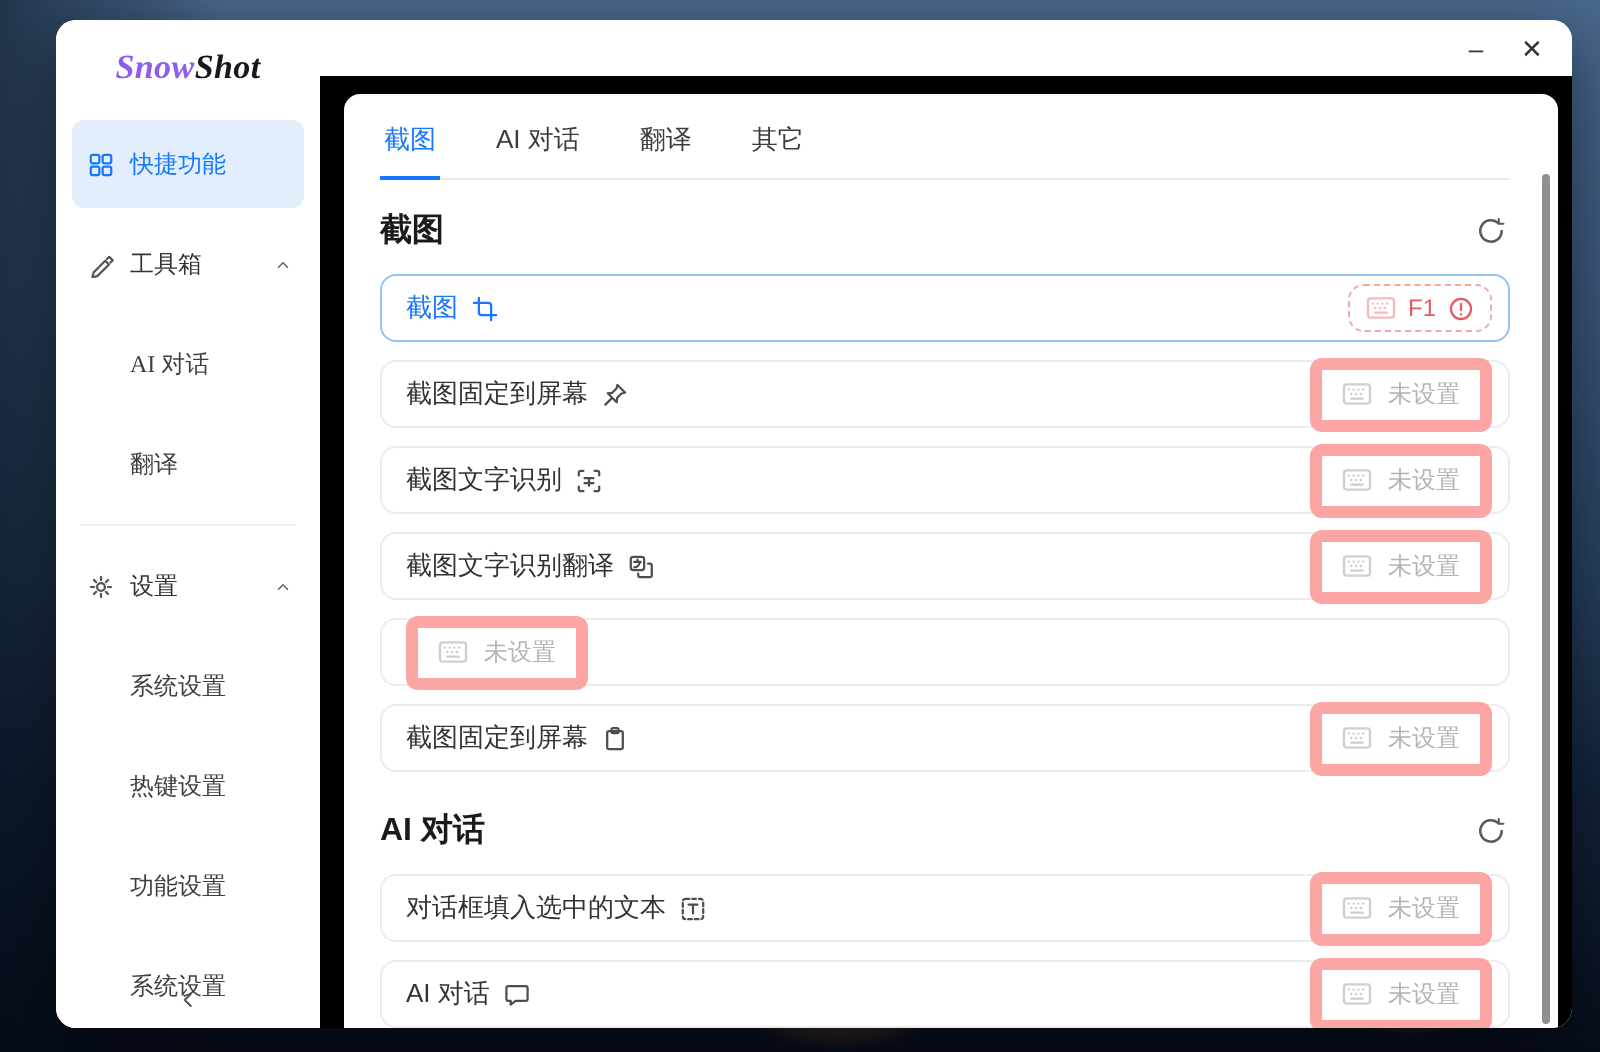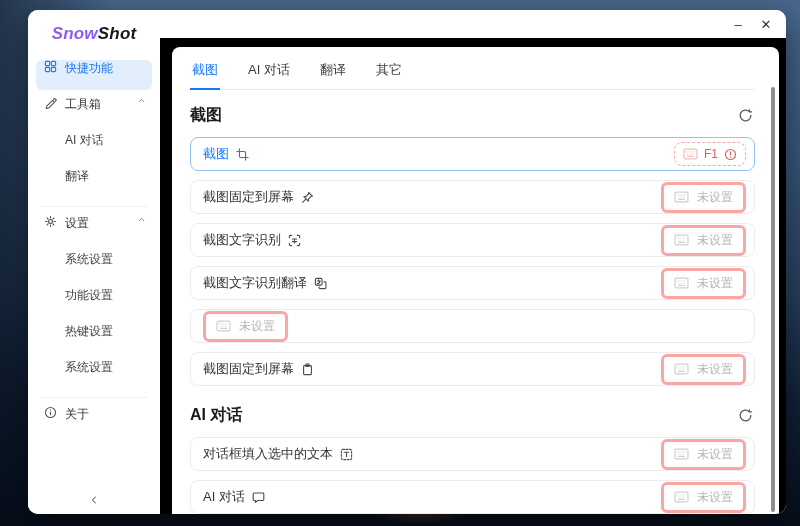--- a/index.html
+++ b/index.html
@@ -17,28 +17,28 @@
   }
 
   .window {
     position:absolute; left:28px; top:10px; width:758px; height:504px;
     background:#ffffff; border-radius:10px; overflow:hidden;
     box-shadow:0 10px 34px rgba(0,0,0,.5);
     display:flex;
   }
 
   
-  .sidebar { width:132px; flex-shrink:0; background:#fff; position:relative; padding-top:14px; }
+  .sidebar { width:132px; flex-shrink:0; background:#fff; position:relative; padding-top:14px;font-family:Liberation Serif, serif; }
   .logo { text-align:center; font-size:17px; font-weight:800; font-style:italic; letter-spacing:.2px; margin-bottom:16px; }
   .logo .accent { color:#8e5cf0; }
   .logo .rest { color:#15181d; }
   .nav { display:flex; flex-direction:column; }
   .nav-item {
-    display:flex; gap:8px;
-    height:30px; margin:0 8px 6px 8px; padding:0 6px 0 8px;
+    display:flex; align-items:center; gap:8px;
+    height:44px; margin:0 8px 6px 8px; padding:0 6px 0 8px;
     border-radius:6px; font-size:12px; color:#333; cursor:default;
   }
   .nav-item .nicon { width:13px; height:13px; flex-shrink:0; color:#555; display:block; }
   .nav-item.selected { background:#e3eefc; color:#1677ff; }
   .nav-item.selected .nicon { color:#1677ff; }
   .nav-item .spacer { margin-left:auto; }
   .nav-item .chev { width:9px; height:9px; color:#666; }
   .nav-item.sub { padding-left:29px; color:#3f3f3f; }
   .nav-divider { height:1px; background:#f0f0f0; margin:2px 12px 8px 12px; }
   .collapse-btn { position:absolute; bottom:8px; left:0; right:0; display:flex; justify-content:center; color:#555; }
@@ -75,21 +75,21 @@
     padding:0 8px 0 12px; margin-bottom:9px;
   }
   .row-label { display:flex; align-items:center; gap:7px; font-size:13px; color:#333; }
   .row-label .ricon { width:13px; height:13px; color:#4d4d4d; display:block; }
   .row.primary { border-color:#94c2f7; }
   .row.primary .row-label { color:#1677ff; }
   .row.primary .ricon { color:#1677ff; }
 
   .badge {
     display:flex; align-items:center; gap:8px;
-    border:3px solid #fca5a5; border-radius:6px; padding:4px 10px;
+    border:6px solid #fca5a5; border-radius:6px; padding:4px 10px;
     font-size:12px; color:#b4b4b4; background:#fff;
   }
   .badge .kbd-icon { width:15px; height:12px; color:#cfcfcf; display:block; }
   .badge.danger { border:1px dashed #f0a8a8; border-radius:8px; color:#e25d5d; gap:6px; padding:4px 8px; }
   .badge.danger .kbd-icon { color:#f2bcbc; }
   .badge .warn-icon { width:13px; height:13px; color:#e25d5d; display:block; }
 
   .scrollbar { position:absolute; right:4px; top:40px; bottom:2px; width:4px;
                background:#8f9092; border-radius:2px; }
 
@@ -146,24 +146,24 @@
         <span class="spacer"></span>
         <svg class="chev" viewBox="0 0 14 14">
             <path d="M3.5 8.8 7 5.3l3.5 3.5"></path>
           </svg>
       </div>
 
       <div class="nav-item sub">
         <span>系统设置</span>
       </div>
       <div class="nav-item sub">
+        <span>热键设置</span>
+      </div>
+      <div class="nav-item sub">
         <span>功能设置</span>
-      </div>
-      <div class="nav-item sub">
-        <span>热键设置</span>
       </div>
       <div class="nav-item sub">
         <span>系统设置</span>
       </div>
 
       <div class="nav-divider"></div>
 
       <div class="nav-item">
         <svg class="nicon" viewBox="0 0 14 14">
           <circle cx="7" cy="7" r="5.4"></circle>

